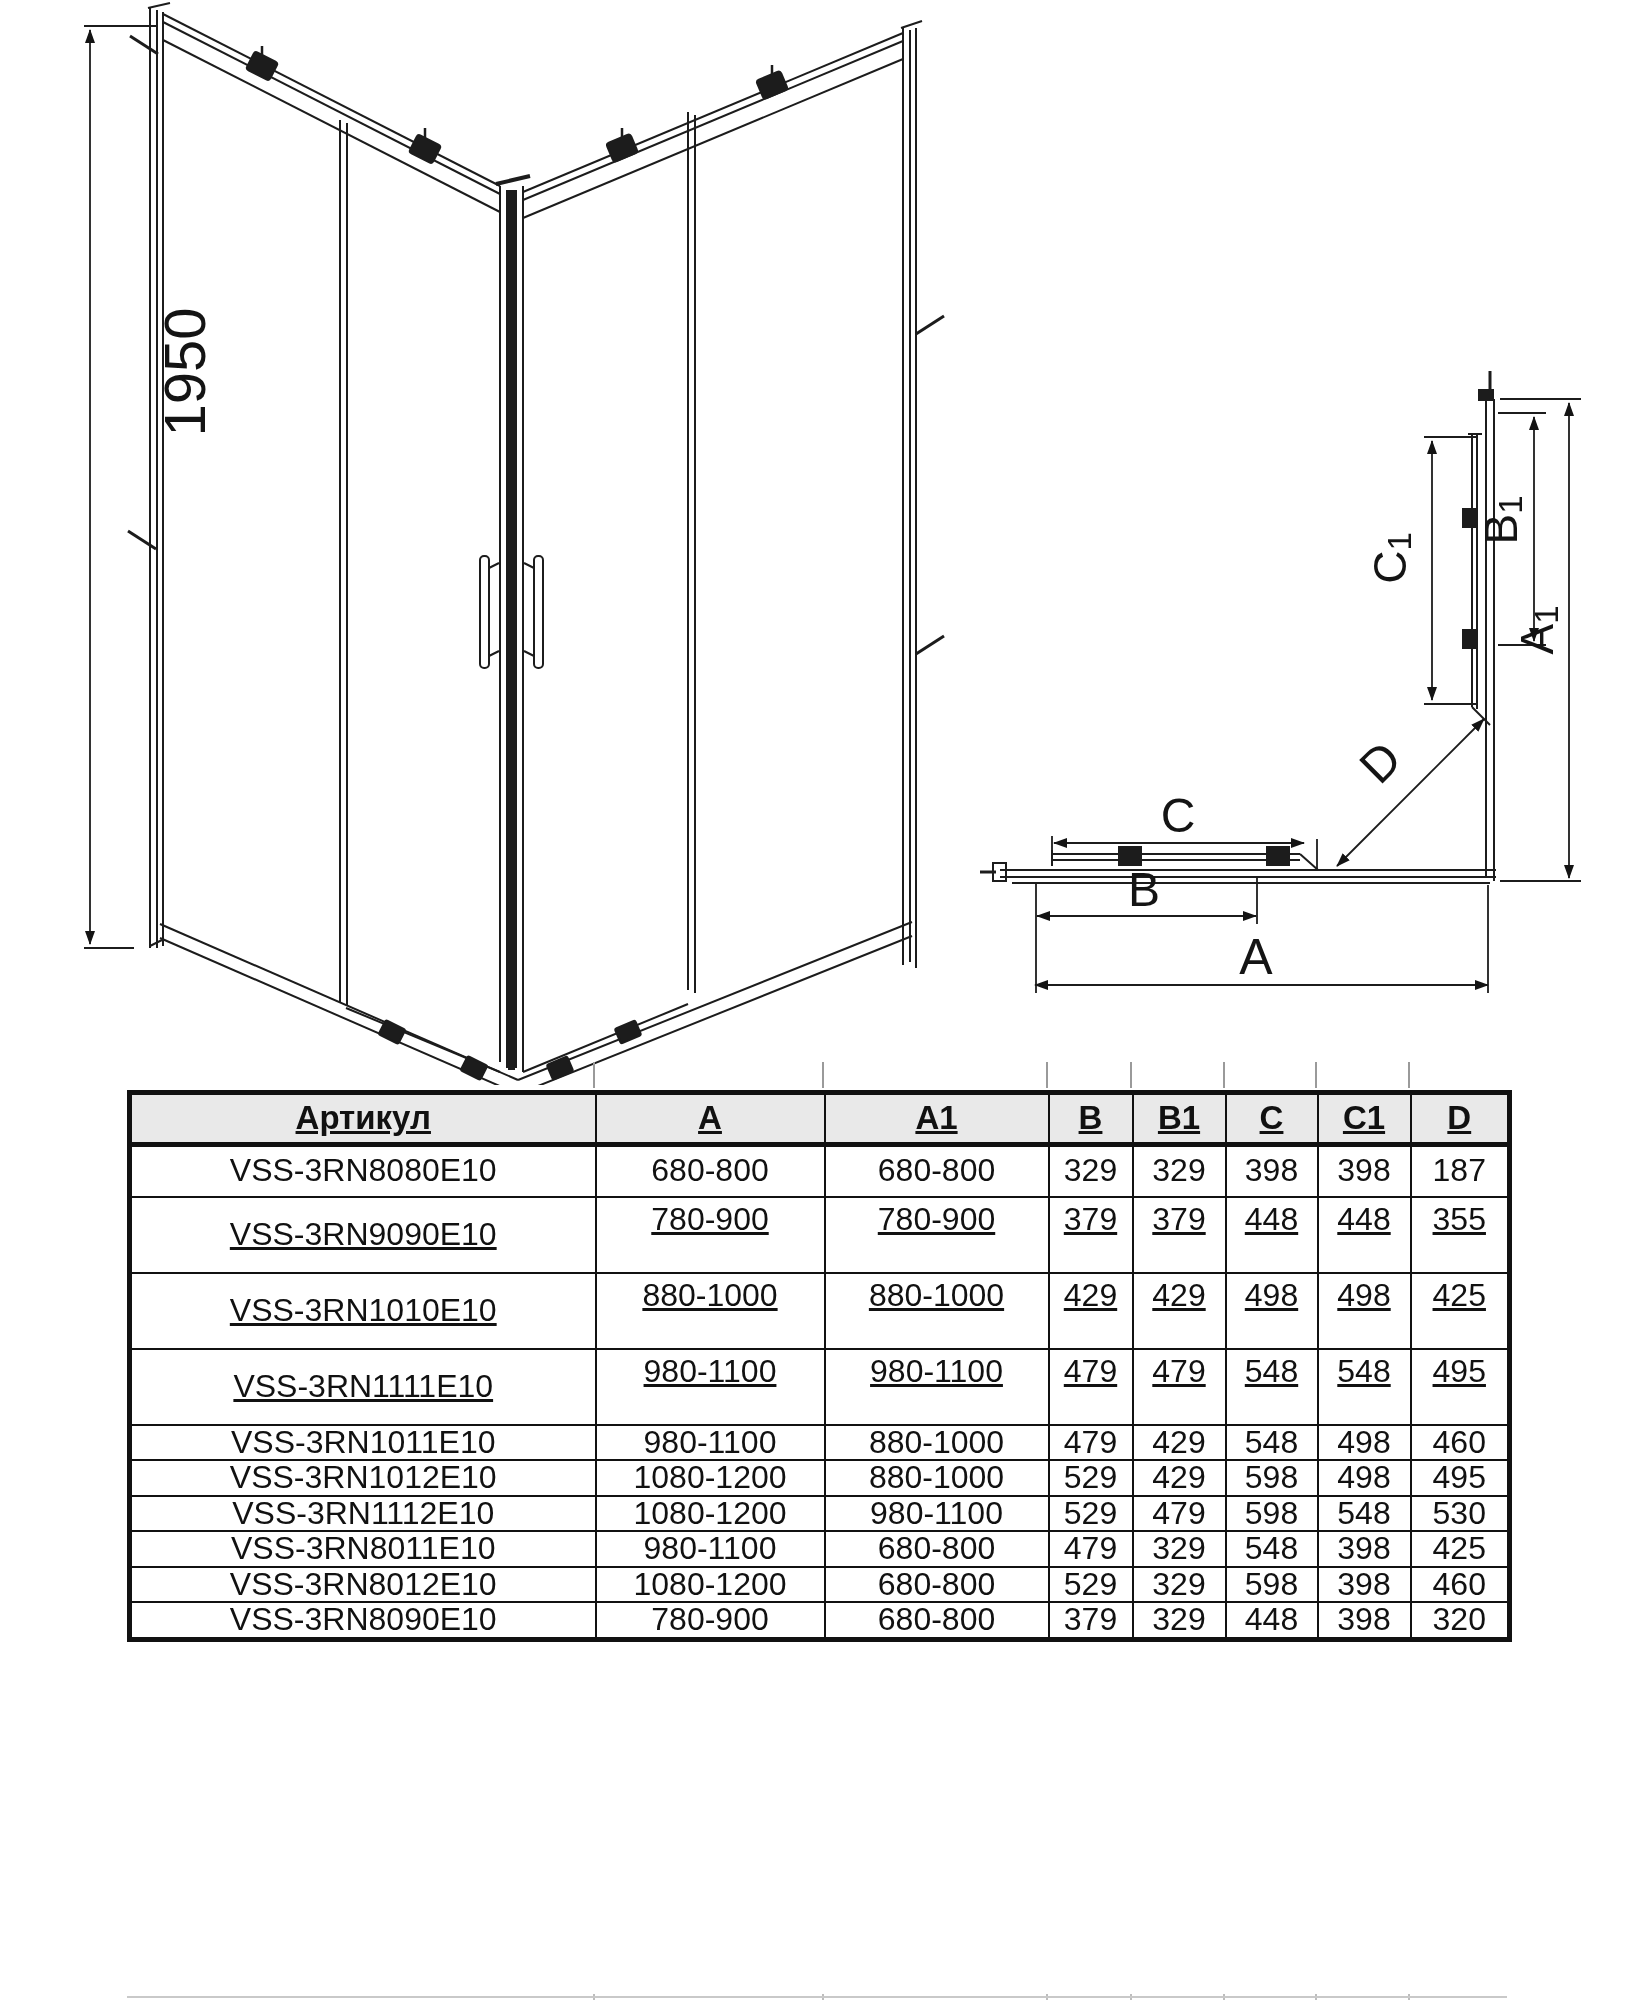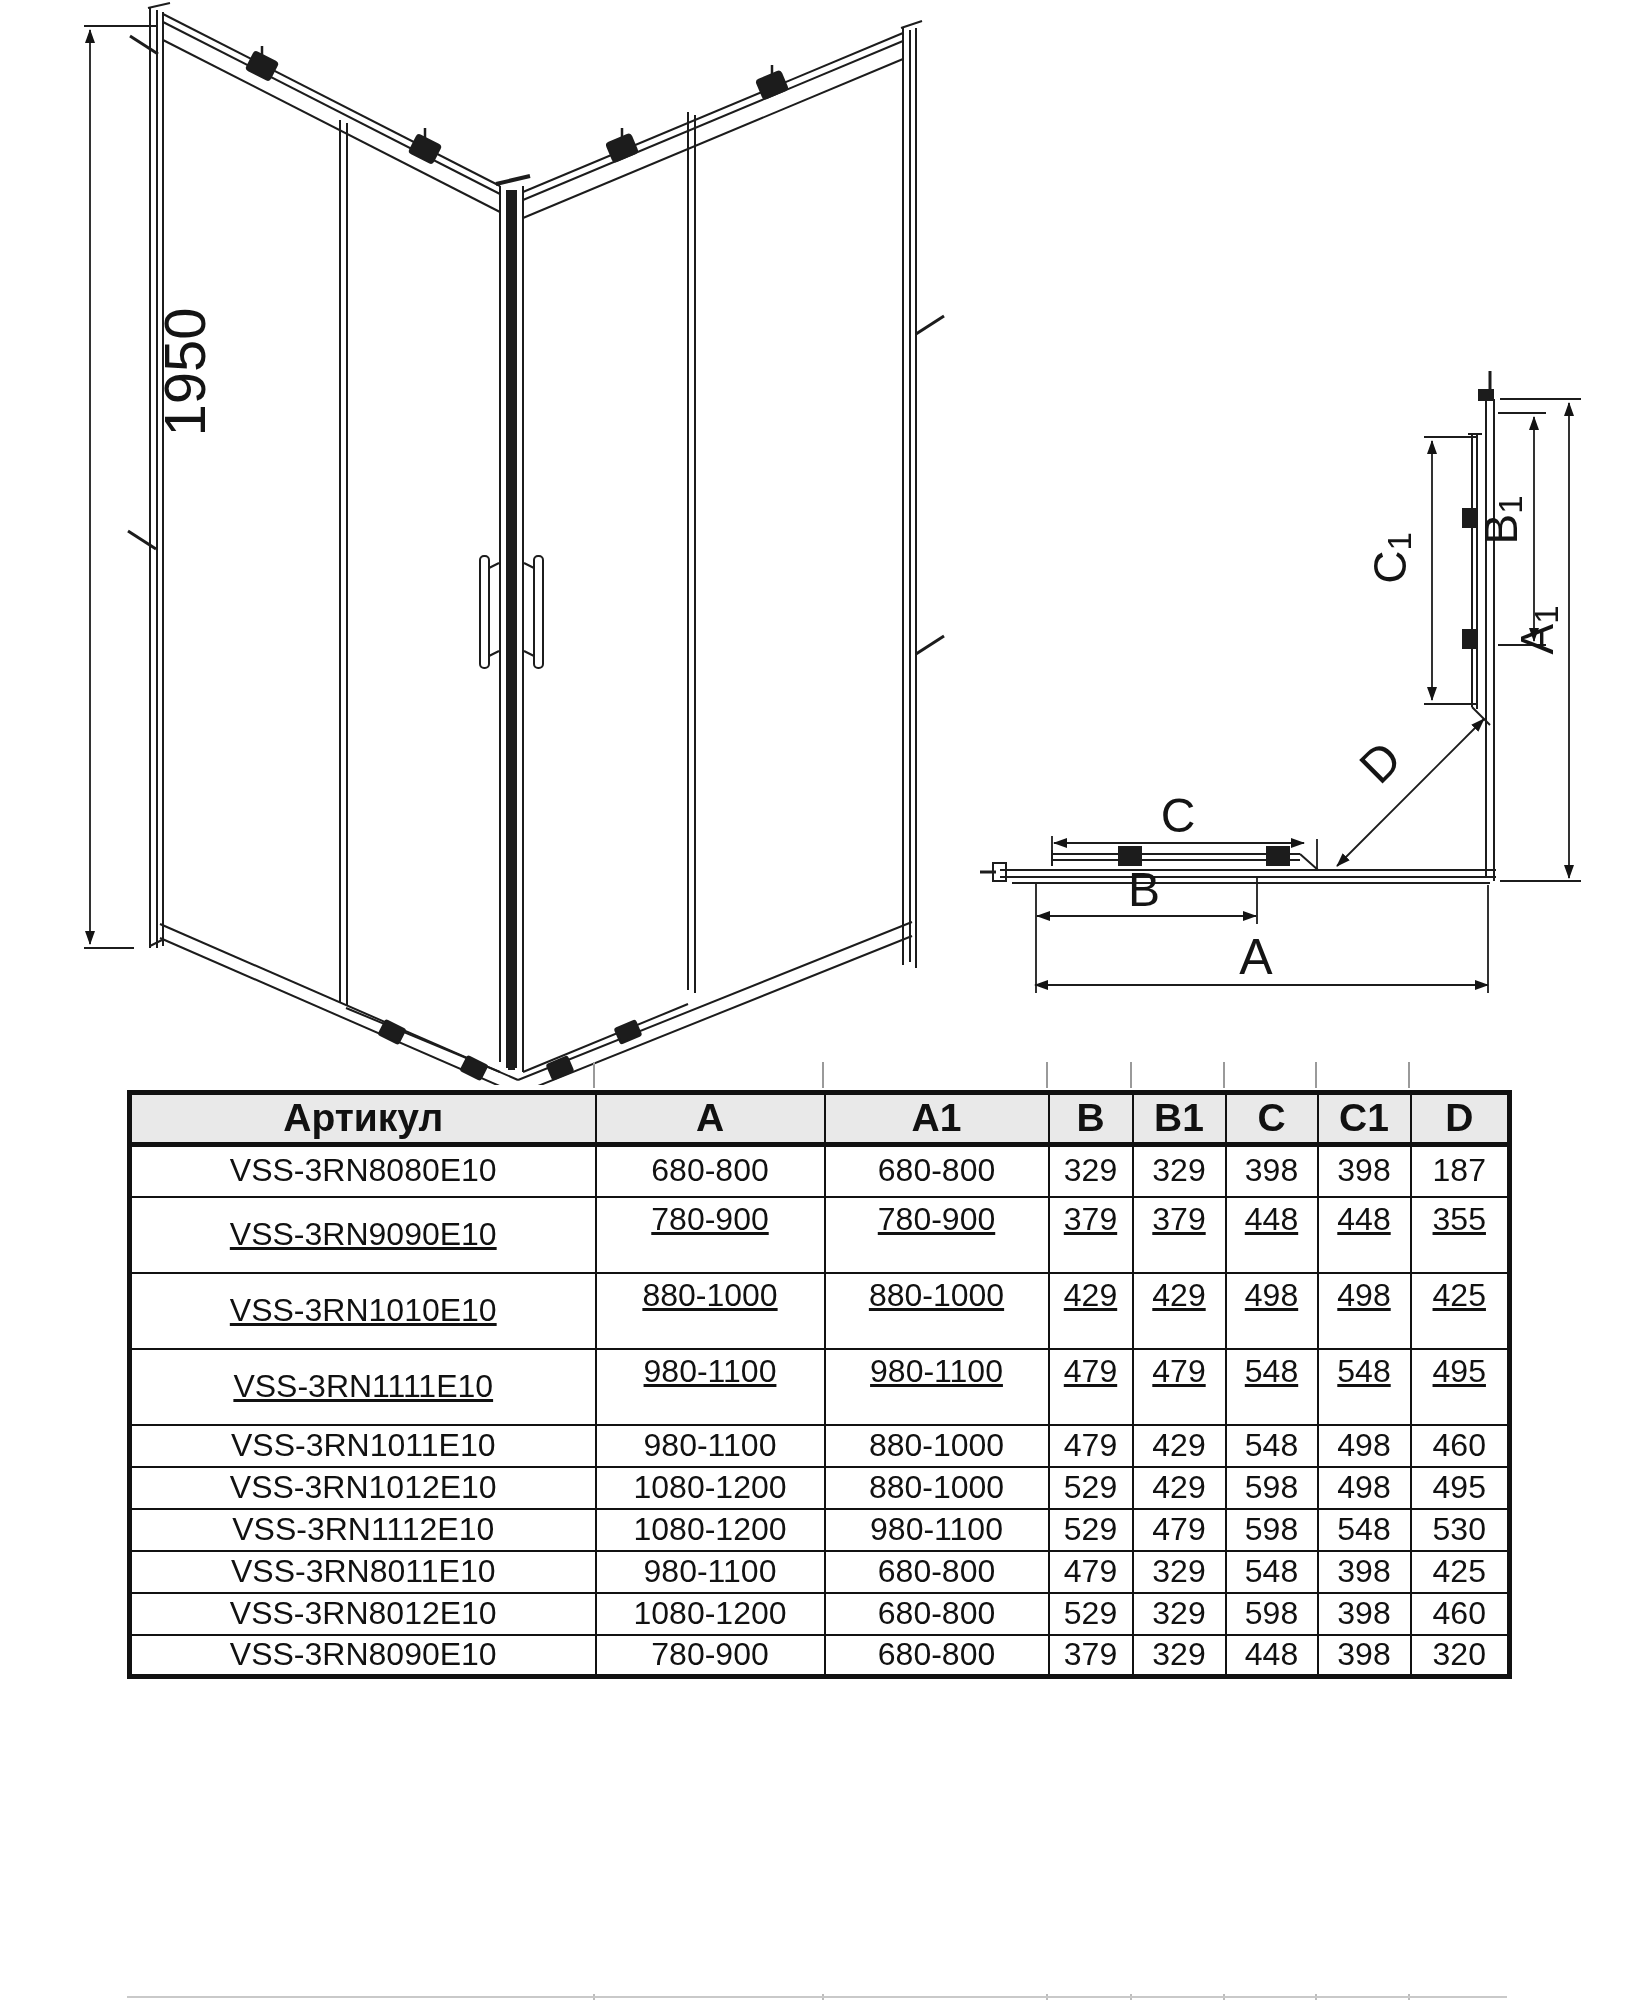--- a/index.html
+++ b/index.html
@@ -8,26 +8,26 @@
   svg text{font-family:"Liberation Sans", sans-serif;fill:#141414;}
 
   
   table.dims{position:absolute;left:127px;top:1090px;width:1380px;
              border-collapse:collapse;table-layout:fixed;
              border:5px solid #111;background:#fff;}
   table.dims th, table.dims td{
       border:2px solid #111;text-align:center;vertical-align:middle;
       font-size:32px;line-height:1.05;padding:0 2px;white-space:nowrap;
       overflow:hidden;color:#111;}
-  table.dims th{font-size:39px;font-weight:bold;background:#e9e9e9;
-      border-bottom:5px solid #111;}
+  table.dims th{font-size:33px;font-weight:bold;background:#e9e9e9;
+      border-bottom:5px solid #111;text-decoration:underline;}
   tr.h-head{height:52px;}
   tr.h-first{height:52px;}
   tr.h-tall{height:76px;text-decoration:underline;}
-  tr.h-norm{height:42px;margin-top:32px;}
+  tr.h-norm{height:35px;margin-top:32px;}
   tr.h-tall td.num{vertical-align:top;padding-top:5px;}
 
   
   .stub{position:absolute;width:2px;background:#9a9a9a;}
   .stub.top{top:1062px;height:26px;}
   .stub.bot{top:1994px;height:6px;background:#bdbdbd;}
   .baseline-artifact{position:absolute;left:127px;top:1996px;width:1380px;height:2px;
       background:#c9c9c9;}
 </style>
 </head>

